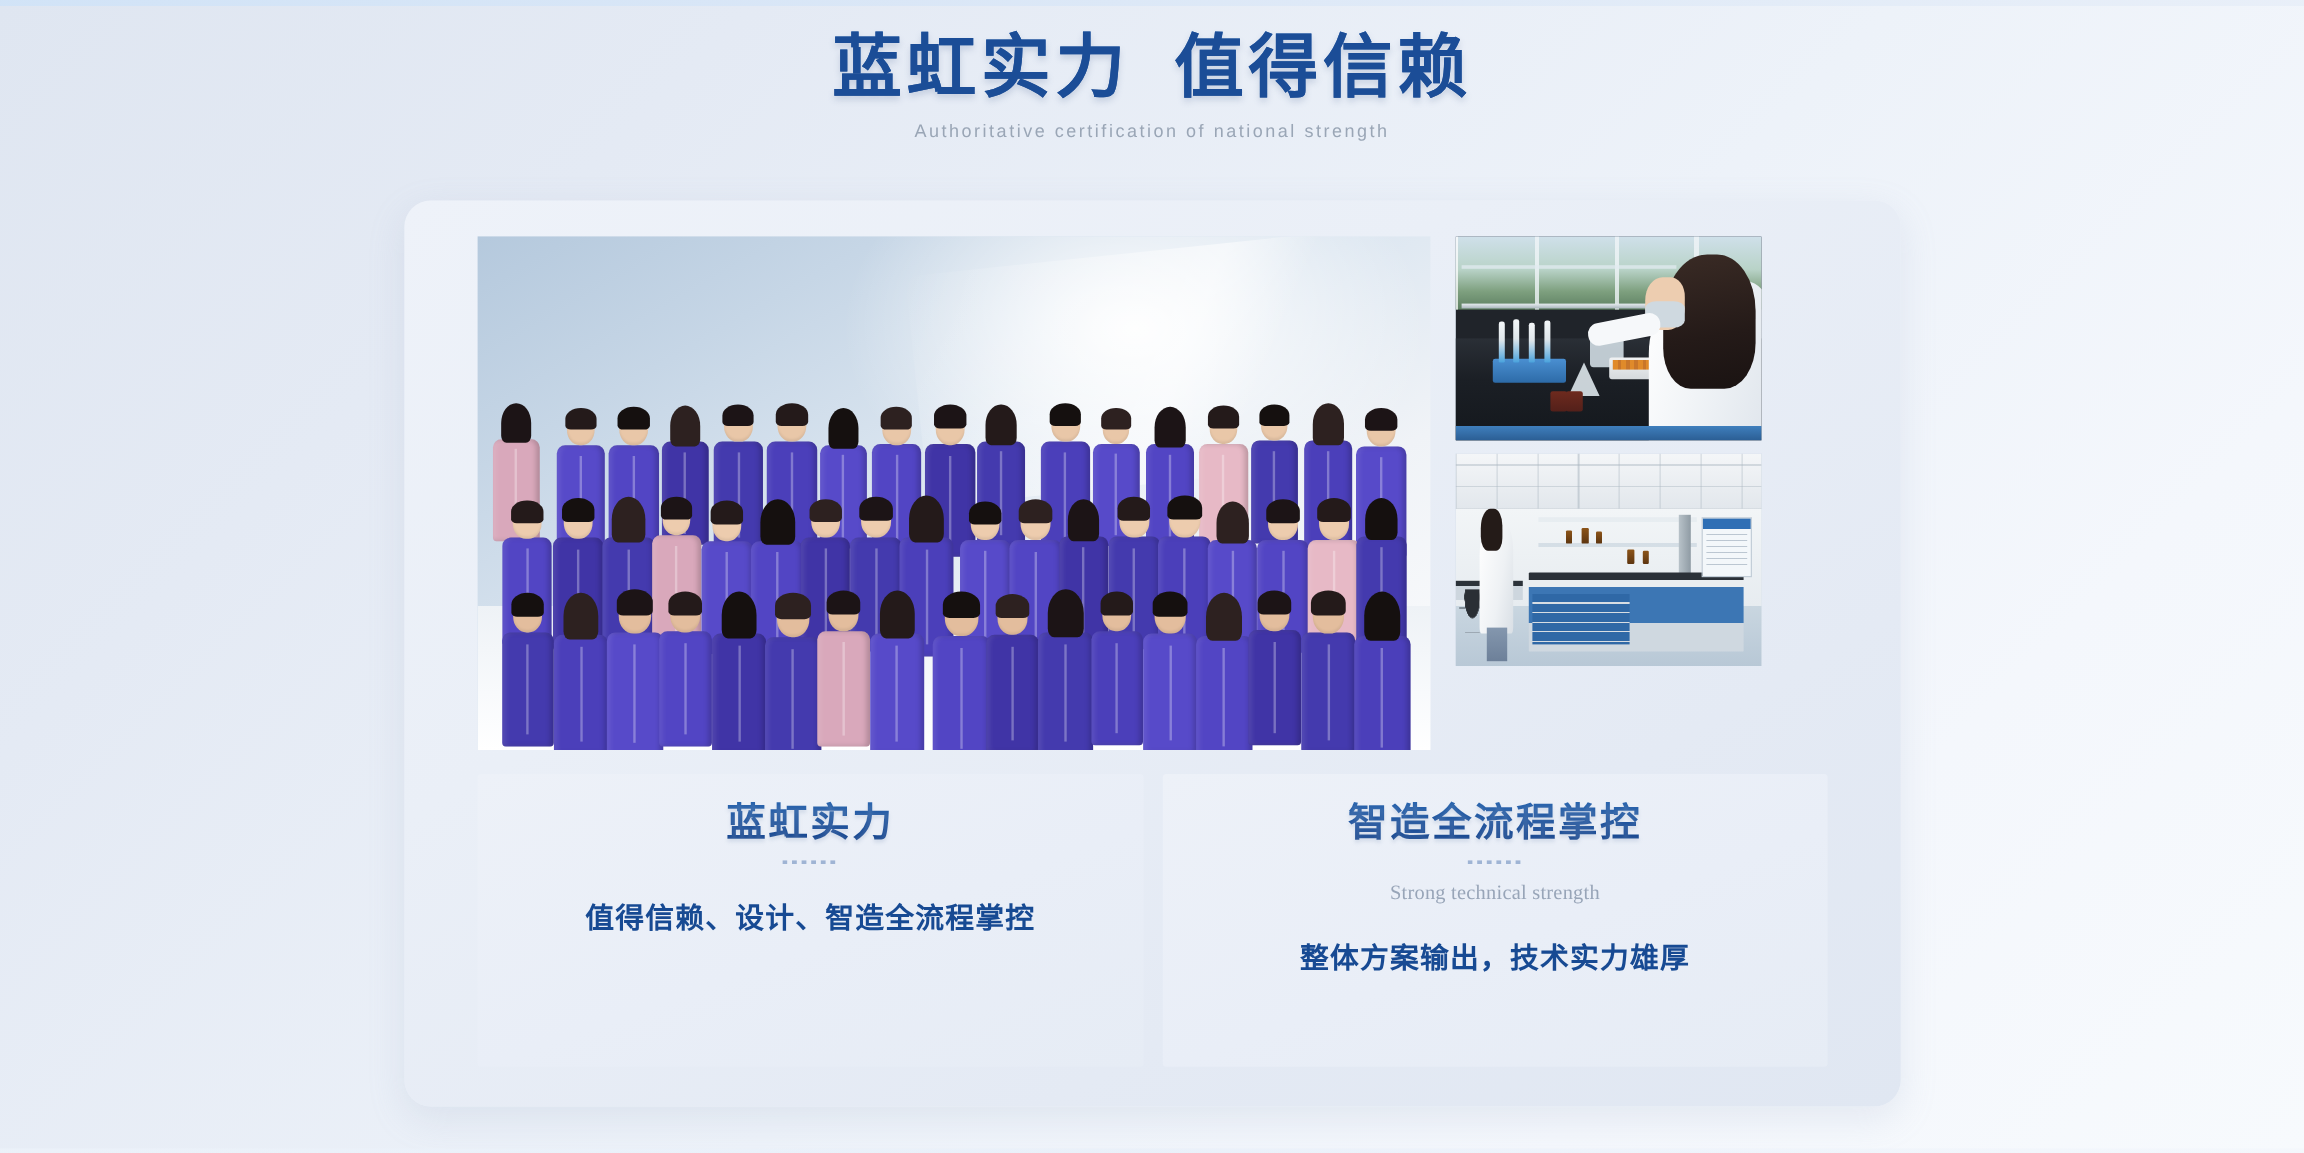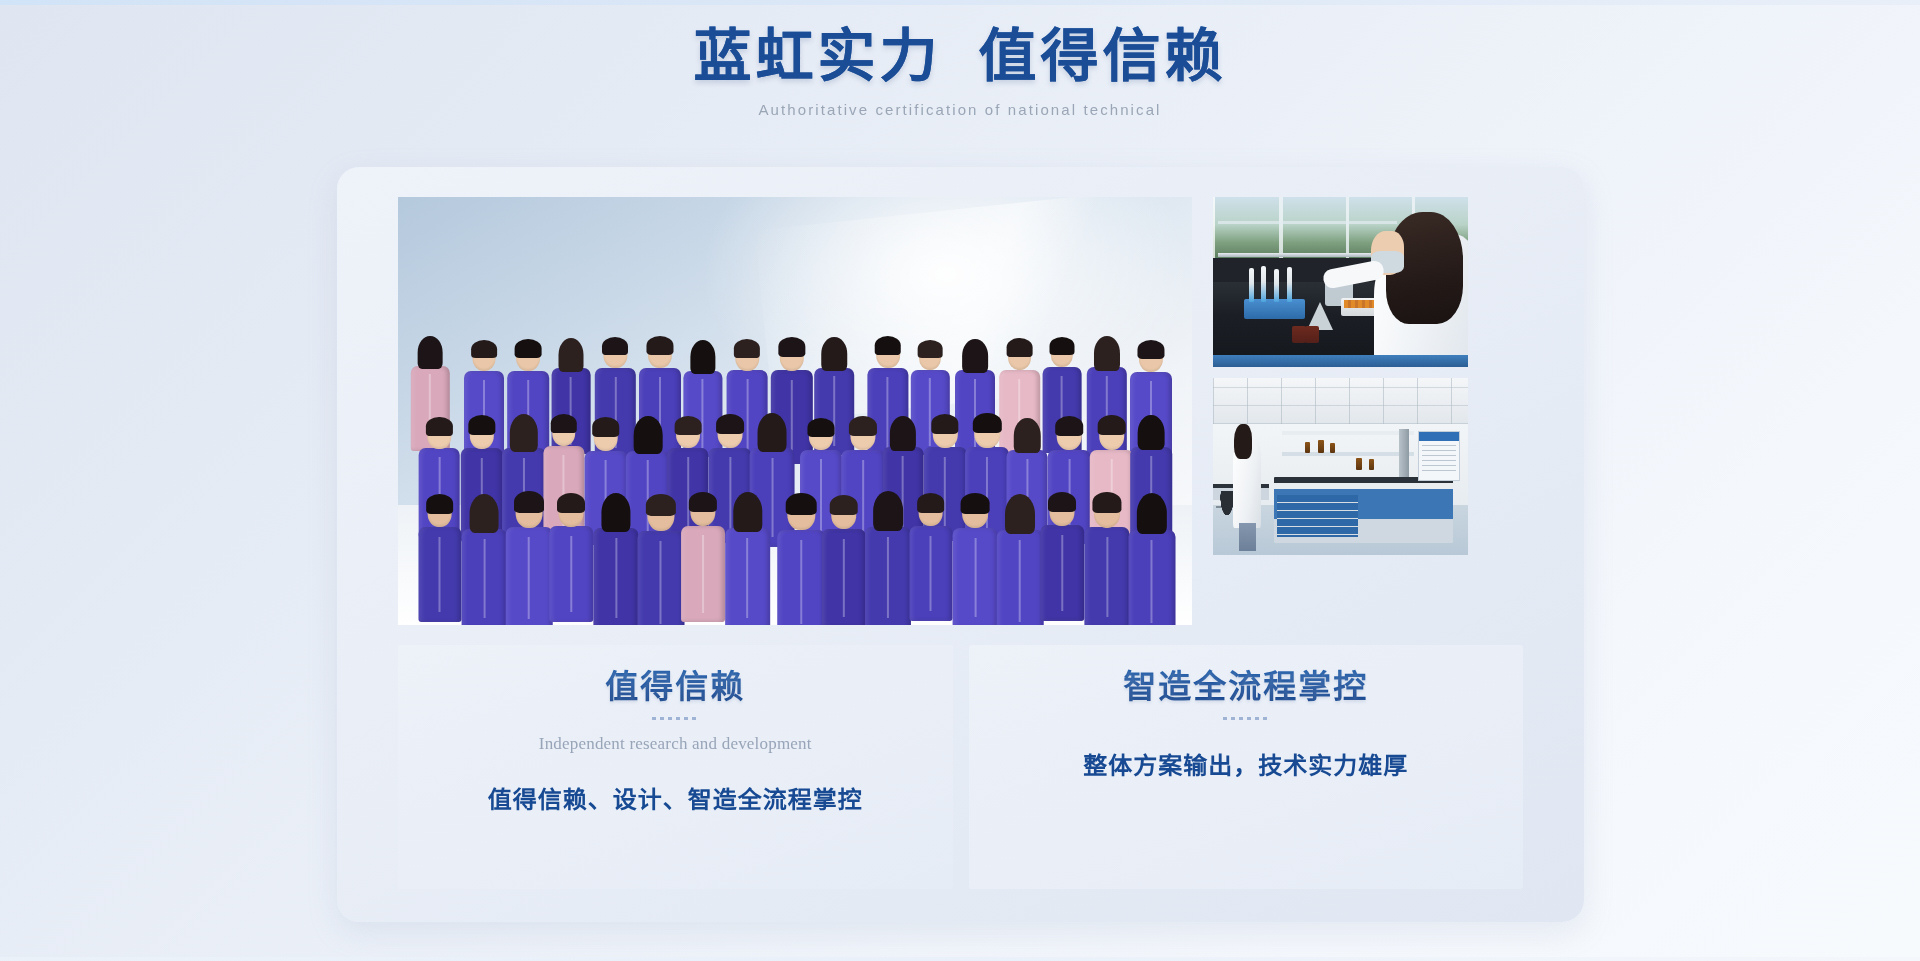--- a/index.html
+++ b/index.html
@@ -423,21 +423,21 @@
   }
   .card-body .line { display: block; }
 </style>
 </head>
 <body>
 
 <div class="page">
 
   <div class="header">
     <div class="title title-fallback">蓝虹实力  值得信赖</div>
-    <div class="subtitle">Authoritative certification of national technical</div>
+    <div class="subtitle">Authoritative certification of national strength</div>
   </div>
 
   <div class="panel">
 
     <div class="photo-grid">
 
       <div class="photo photo-team">
         <div class="team-scene">
           <div class="glow"></div>
           <div class="sheen"></div>
@@ -753,31 +753,31 @@
           <div class="tech-coat"></div>
           <div class="tech-hair"></div>
           <div class="tech-legs"></div>
         </div>
       </div>
     </div>
 
     <div class="cards">
 
       <div class="card">
-        <div class="card-title">值得信赖</div>
+        <div class="card-title">蓝虹实力</div>
         <div class="dot-divider"></div>
-        <div class="card-sub">Independent research and development</div>
         <div class="card-body">
           <span class="line">值得信赖、设计、智造全流程掌控</span>
         </div>
       </div>
 
       <div class="card">
         <div class="card-title">智造全流程掌控</div>
         <div class="dot-divider"></div>
+        <div class="card-sub">Strong technical strength</div>
         <div class="card-body">
           <span class="line">整体方案输出，技术实力雄厚</span>
           <span class="line"></span>
         </div>
       </div>
 
     </div>
   </div>
 </div>
 

